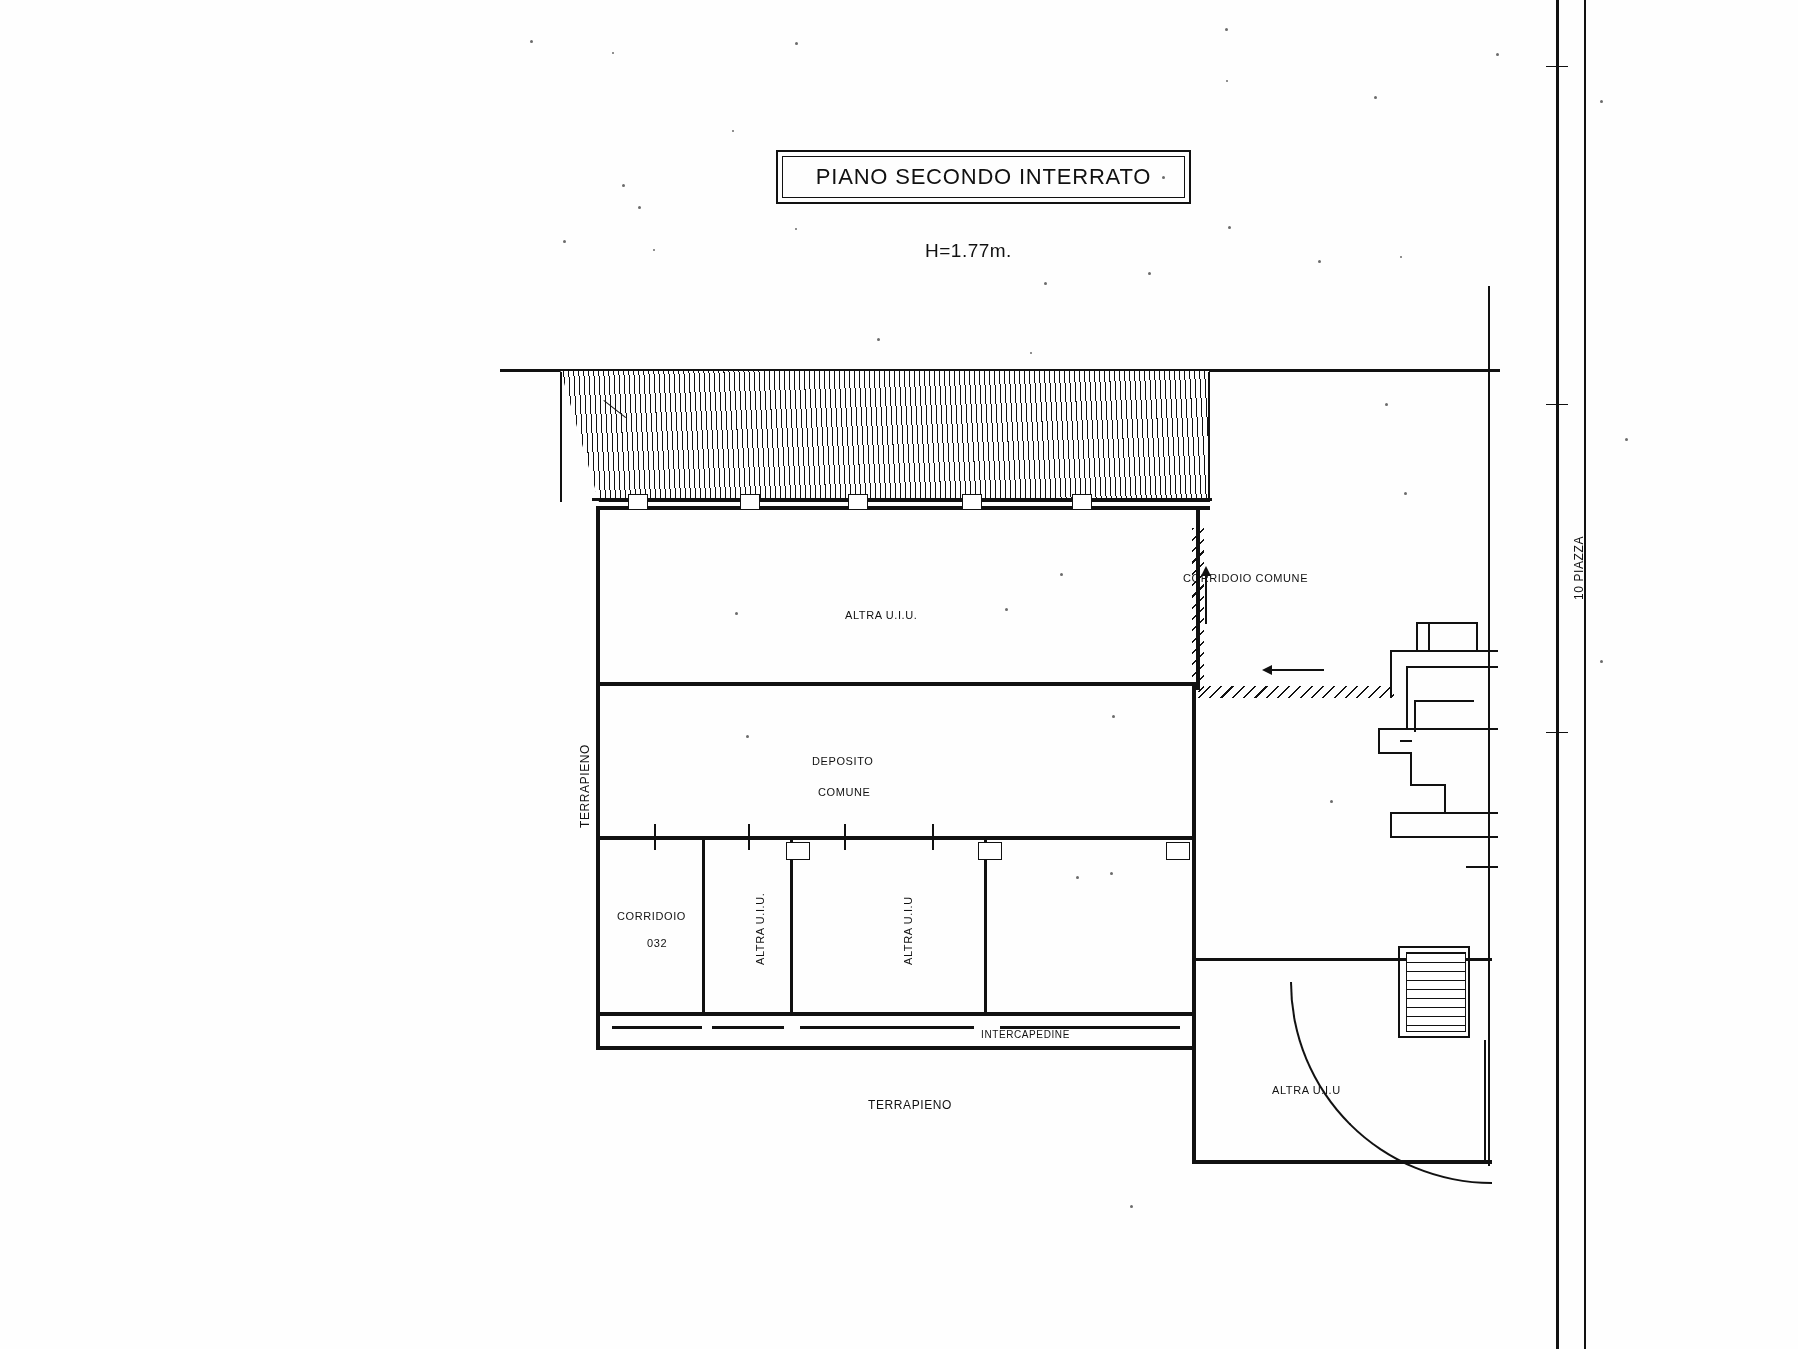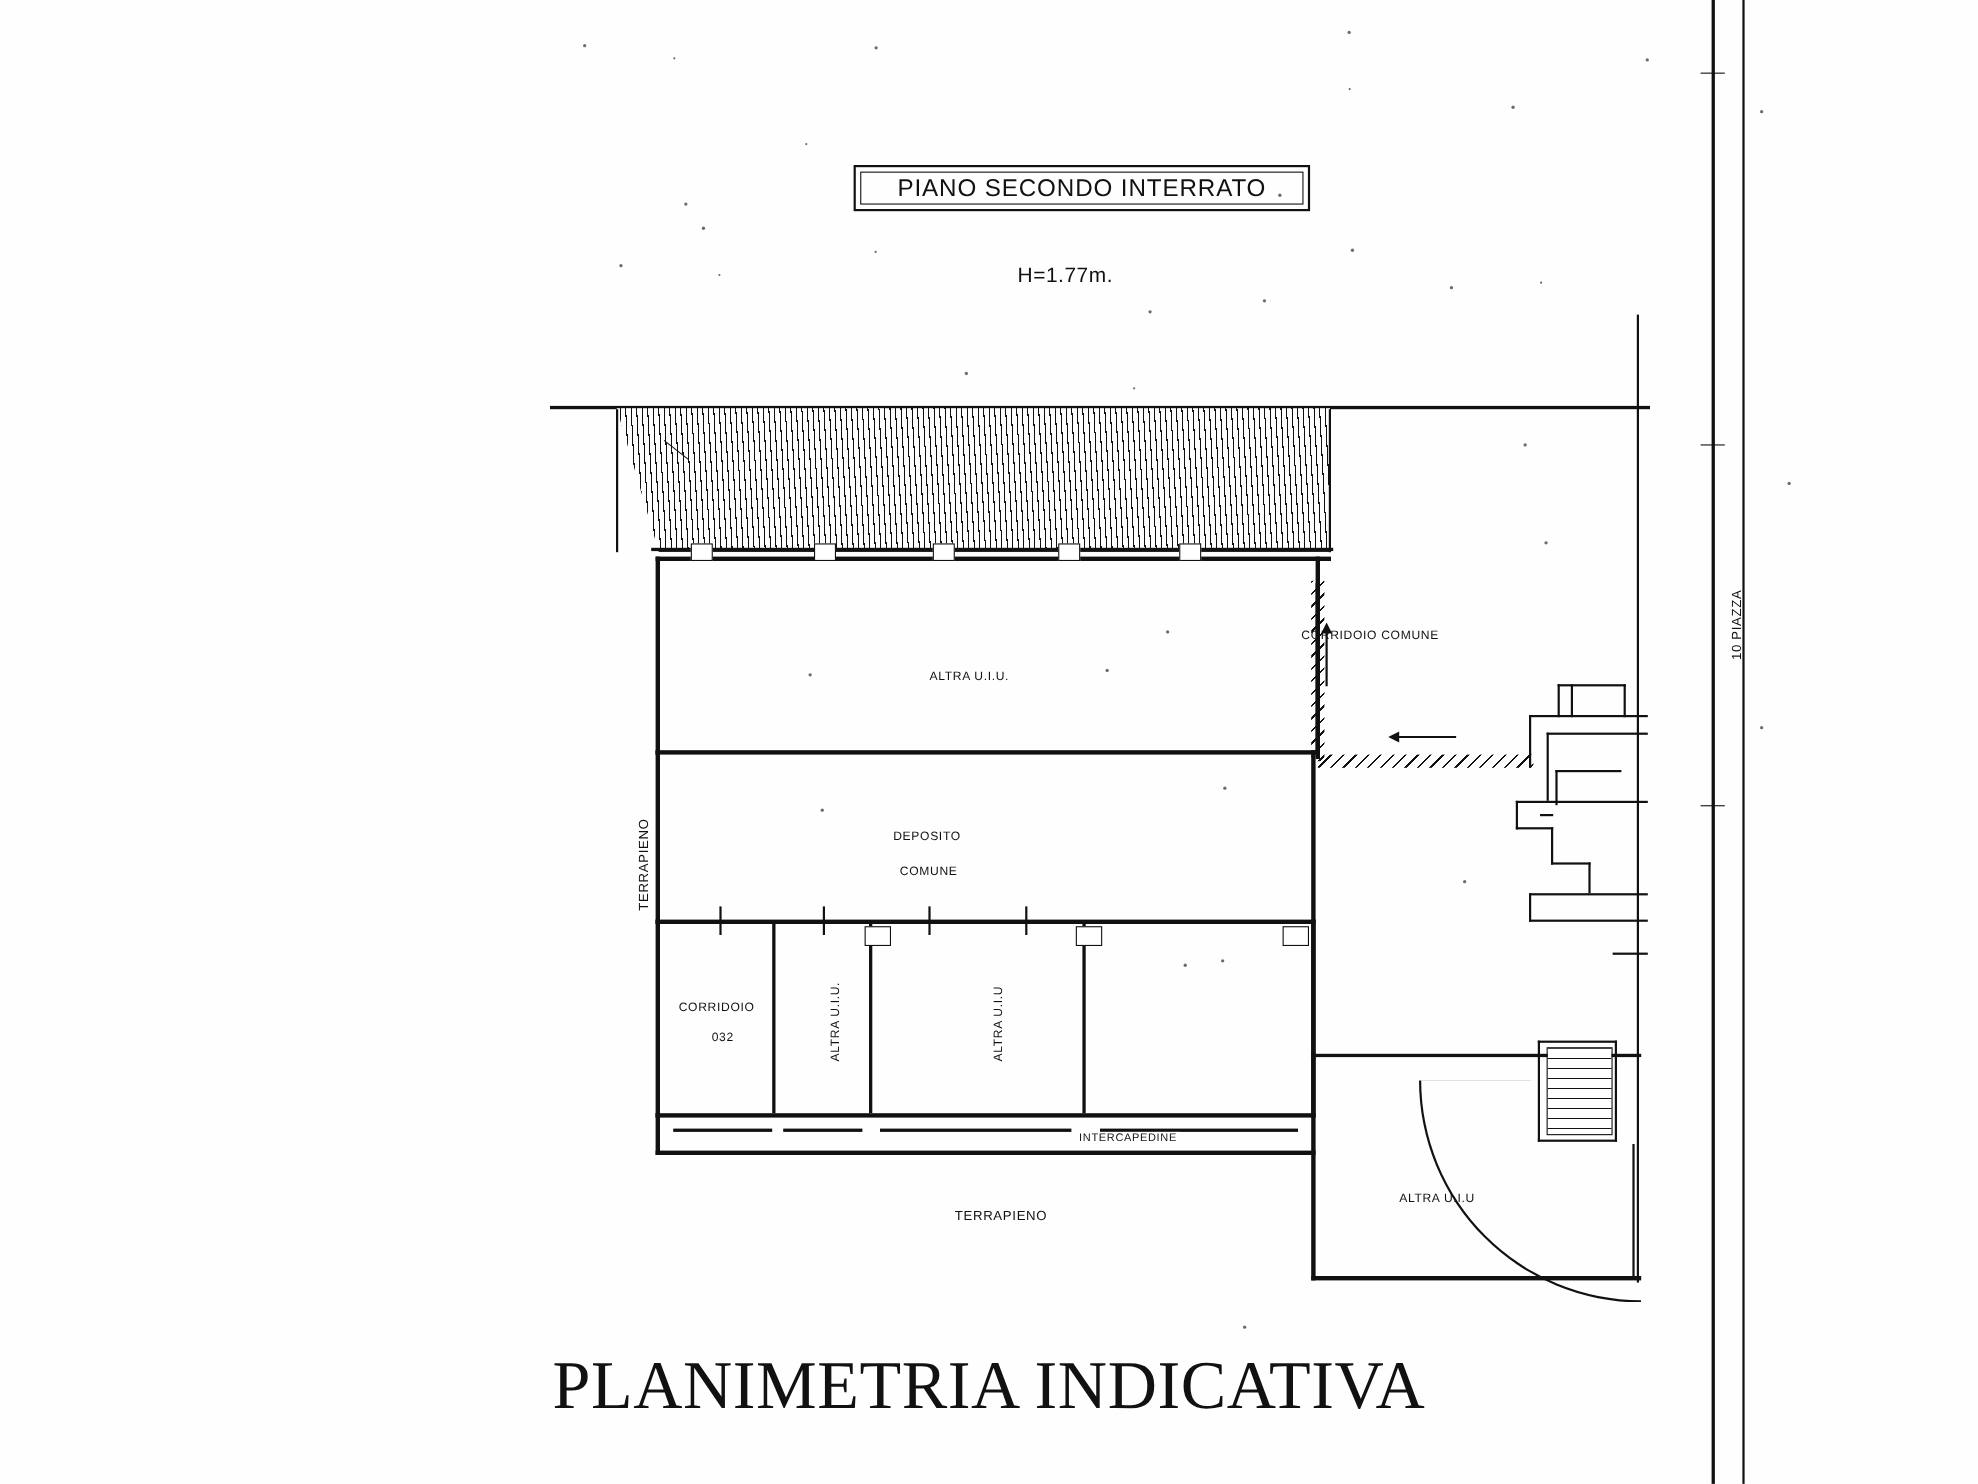--- a/index.html
+++ b/index.html
@@ -22,21 +22,21 @@
     background: #3a3a3a;
     border-radius: 50%;
     opacity: .75;
   }
   
   #title-box {
     position: absolute;
     left: 776px;
     top: 150px;
     width: 415px;
-    height: 42px;
+    height: 54px;
     border: 2px solid #111;
     box-sizing: border-box;
   }
   #title-box-inner {
     position: absolute;
     left: 4px; top: 4px; right: 4px; bottom: 4px;
     border: 1px solid #111;
     box-sizing: border-box;
     display: flex;
     align-items: center;
@@ -300,15 +300,14 @@
 
   <div class="stair" style="left:1406px;top:952px;width:58px;height:78px;"></div>
   <div class="ln" style="left:1398px;top:946px;width:2px;height:92px;"></div>
   <div class="ln" style="left:1398px;top:946px;width:72px;height:2px;"></div>
   <div class="ln" style="left:1398px;top:1036px;width:72px;height:2px;"></div>
   <div class="ln" style="left:1468px;top:946px;width:2px;height:92px;"></div>
 
   <div class="ln thick" style="left:1192px;top:836px;width:4px;height:126px;"></div>
   <div class="ln" style="left:1196px;top:958px;width:0px;height:0px;"></div>
 
-  <div id="bottom-caption">PLANIMETRIA INDICATIVA</div>
 
 </div>
 
 </body></html>

